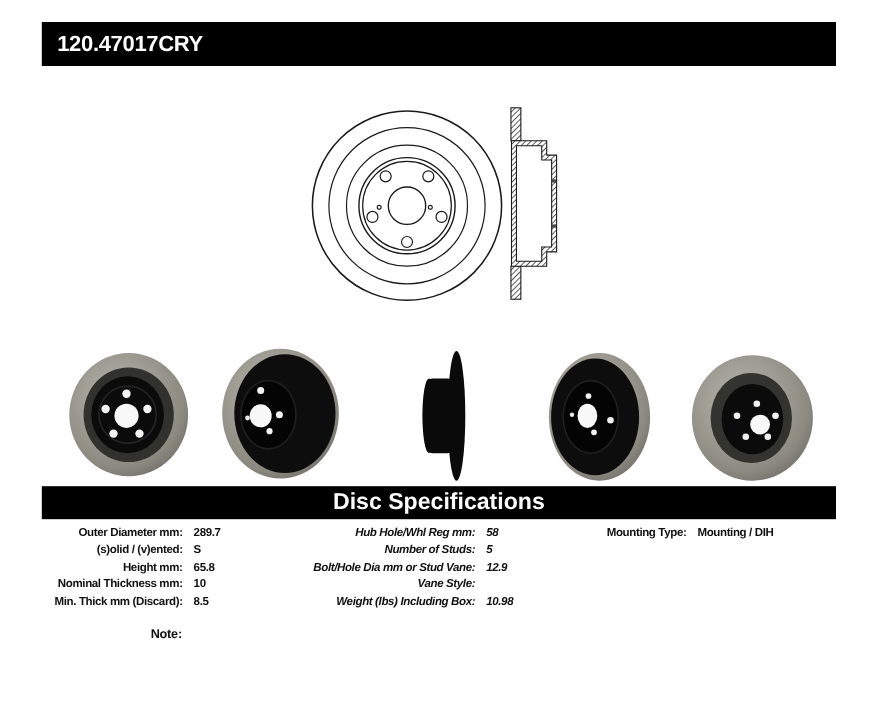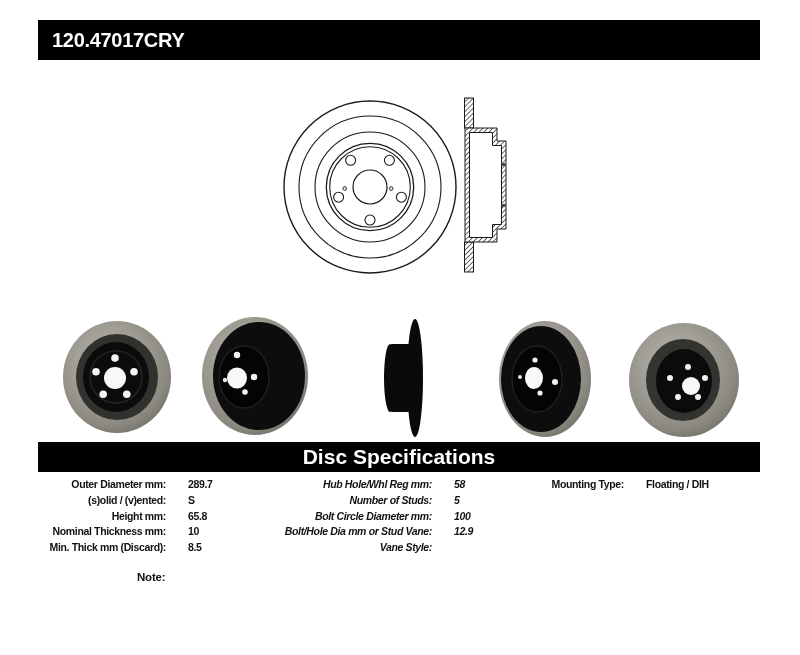--- a/index.html
+++ b/index.html
@@ -20,21 +20,21 @@
   .photos-svg{position:absolute;left:0;top:315px;}
   .spec-col{position:absolute;top:477px;}
   .spec-col-left{left:40px;}
   .spec-col-middle{left:256px;font-style:italic;}
   .spec-col-right{left:542px;}
   .spec-row{display:flex;line-height:15.8px;font-size:10.5px;font-weight:bold;color:#111;letter-spacing:-0.35px;}
   .spec-label{text-align:right;white-space:nowrap;}
   .spec-col-left .spec-label{flex:0 0 126px;}
   .spec-col-middle .spec-label{flex:0 0 176px;}
   .spec-col-right .spec-label{flex:0 0 82px;}
-  .spec-value{margin-left:22px;white-space:nowrap;}
+  .spec-value{margin-left:10px;white-space:nowrap;}
   .note{
     position:absolute;left:93px;top:571px;
     font-size:11.5px;font-weight:bold;color:#111;letter-spacing:-0.2px;padding-left:44px;
   }
 </style>
 </head>
 <body>
 
 <div class="page">
 
@@ -170,35 +170,35 @@
   <div class="spec-col spec-col-middle">
     <div class="spec-row">
       <span class="spec-label">Hub Hole/Whl Reg mm:</span>
       <span class="spec-value">58</span>
     </div>
     <div class="spec-row">
       <span class="spec-label">Number of Studs:</span>
       <span class="spec-value">5</span>
     </div>
     <div class="spec-row">
-      <span class="spec-label">Bolt Circle Diameter mm:</span>
-      <span class="spec-value">100</span>
-    </div>
-    <div class="spec-row">
       <span class="spec-label">Bolt/Hole Dia mm or Stud Vane:</span>
       <span class="spec-value">12.9</span>
     </div>
     <div class="spec-row">
       <span class="spec-label">Vane Style:</span>
       <span class="spec-value"></span>
     </div>
+    <div class="spec-row">
+      <span class="spec-label">Weight (lbs) Including Box:</span>
+      <span class="spec-value">10.98</span>
+    </div>
   </div>
 
   <div class="spec-col spec-col-right">
     <div class="spec-row">
       <span class="spec-label">Mounting Type:</span>
-      <span class="spec-value">Floating / DIH</span>
+      <span class="spec-value">Mounting / DIH</span>
     </div>
   </div>
 
   <div class="note">Note:</div>
 
 </div>
 
 </body></html>

